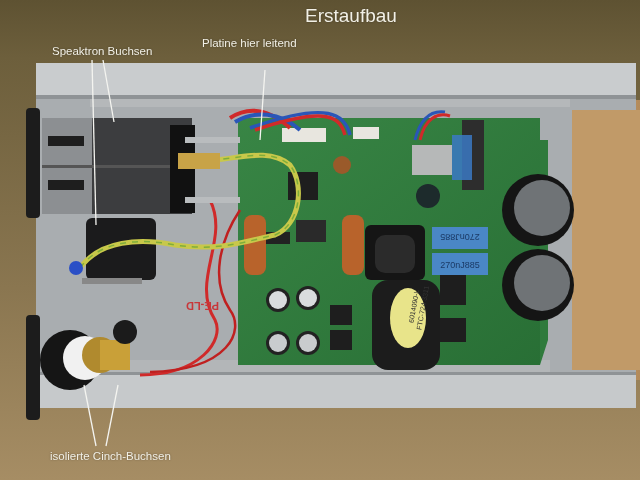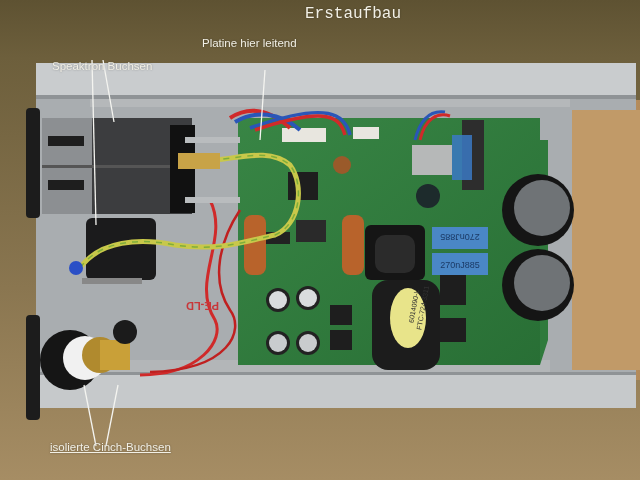--- a/index.html
+++ b/index.html
@@ -3,21 +3,21 @@
 <meta charset="utf-8">
 <style>
   html,body{margin:0;padding:0;}
   body{width:640px;height:480px;overflow:hidden;position:relative;
     font-family:"Liberation Sans",sans-serif;}
   .photo{position:absolute;left:0;top:0;width:640px;height:480px;
     background:linear-gradient(180deg,#5e5232 0%,#6d5f3c 12%,#8a7650 60%,#a68d64 100%);}
   .wood-right{position:absolute;left:540px;top:100px;width:100px;height:280px;
     background:linear-gradient(90deg,#b58e5e,#c7a070 60%,#b38a5a);}
   .label{position:absolute;color:#f2f0e6;text-shadow:0 0 2px rgba(0,0,0,.35);white-space:nowrap;}
-  .title{font-size:16px;left:305px;top:5px;font-family:Liberation Mono, monospace;}
+  .title{font-size:19px;left:305px;top:5px;}
   .small{font-size:11.5px;line-height:15px;text-align:center;}
   svg{position:absolute;left:0;top:0;}
 </style>
 </head>
 <body>
 
 <div class="photo"></div>
 <div class="wood-right"></div>
 
 <svg width="640" height="480" viewBox="0 0 640 480">
@@ -130,26 +130,26 @@
     <line x1="92" y1="60" x2="96" y2="225"></line>
     <line x1="103" y1="60" x2="114" y2="122"></line>
     <line x1="265" y1="70" x2="260" y2="140"></line>
     <line x1="96" y1="446" x2="84" y2="385"></line>
     <line x1="106" y1="446" x2="118" y2="385"></line>
   </g>
 </svg>
 
 <div class="label title">Erstaufbau</div>
 
-<div class="label small" style="left:52px;top:44px;margin-top:15px;">Speaktron Buchsen</div>
+<div class="label small" style="left:52px;top:44px;">Speaktron Buchsen</div>
 
 <div class="label small" style="left:202px;top:36px;">
   <div>Platine hier leitend</div>
 </div>
 
-<div class="label small" style="left:50px;top:440px;text-decoration:underline;">isolierte Cinch-Buchsen</div>
+<div class="label small" style="left:50px;top:449px;">isolierte Cinch-Buchsen</div>
 
 <div class="label" style="left:186px;top:300px;color:#c8373a;font-size:11px;font-weight:bold;transform:rotate(180deg);text-shadow:none;">PE-LD</div>
 
 <div class="label" style="left:396px;top:298px;color:#333;font-size:7px;line-height:9px;transform:rotate(-80deg);text-shadow:none;text-align:center;">
   <div>6014090-L</div>
   <div>FTC-724 3311</div>
 </div>
 
 </body></html>

